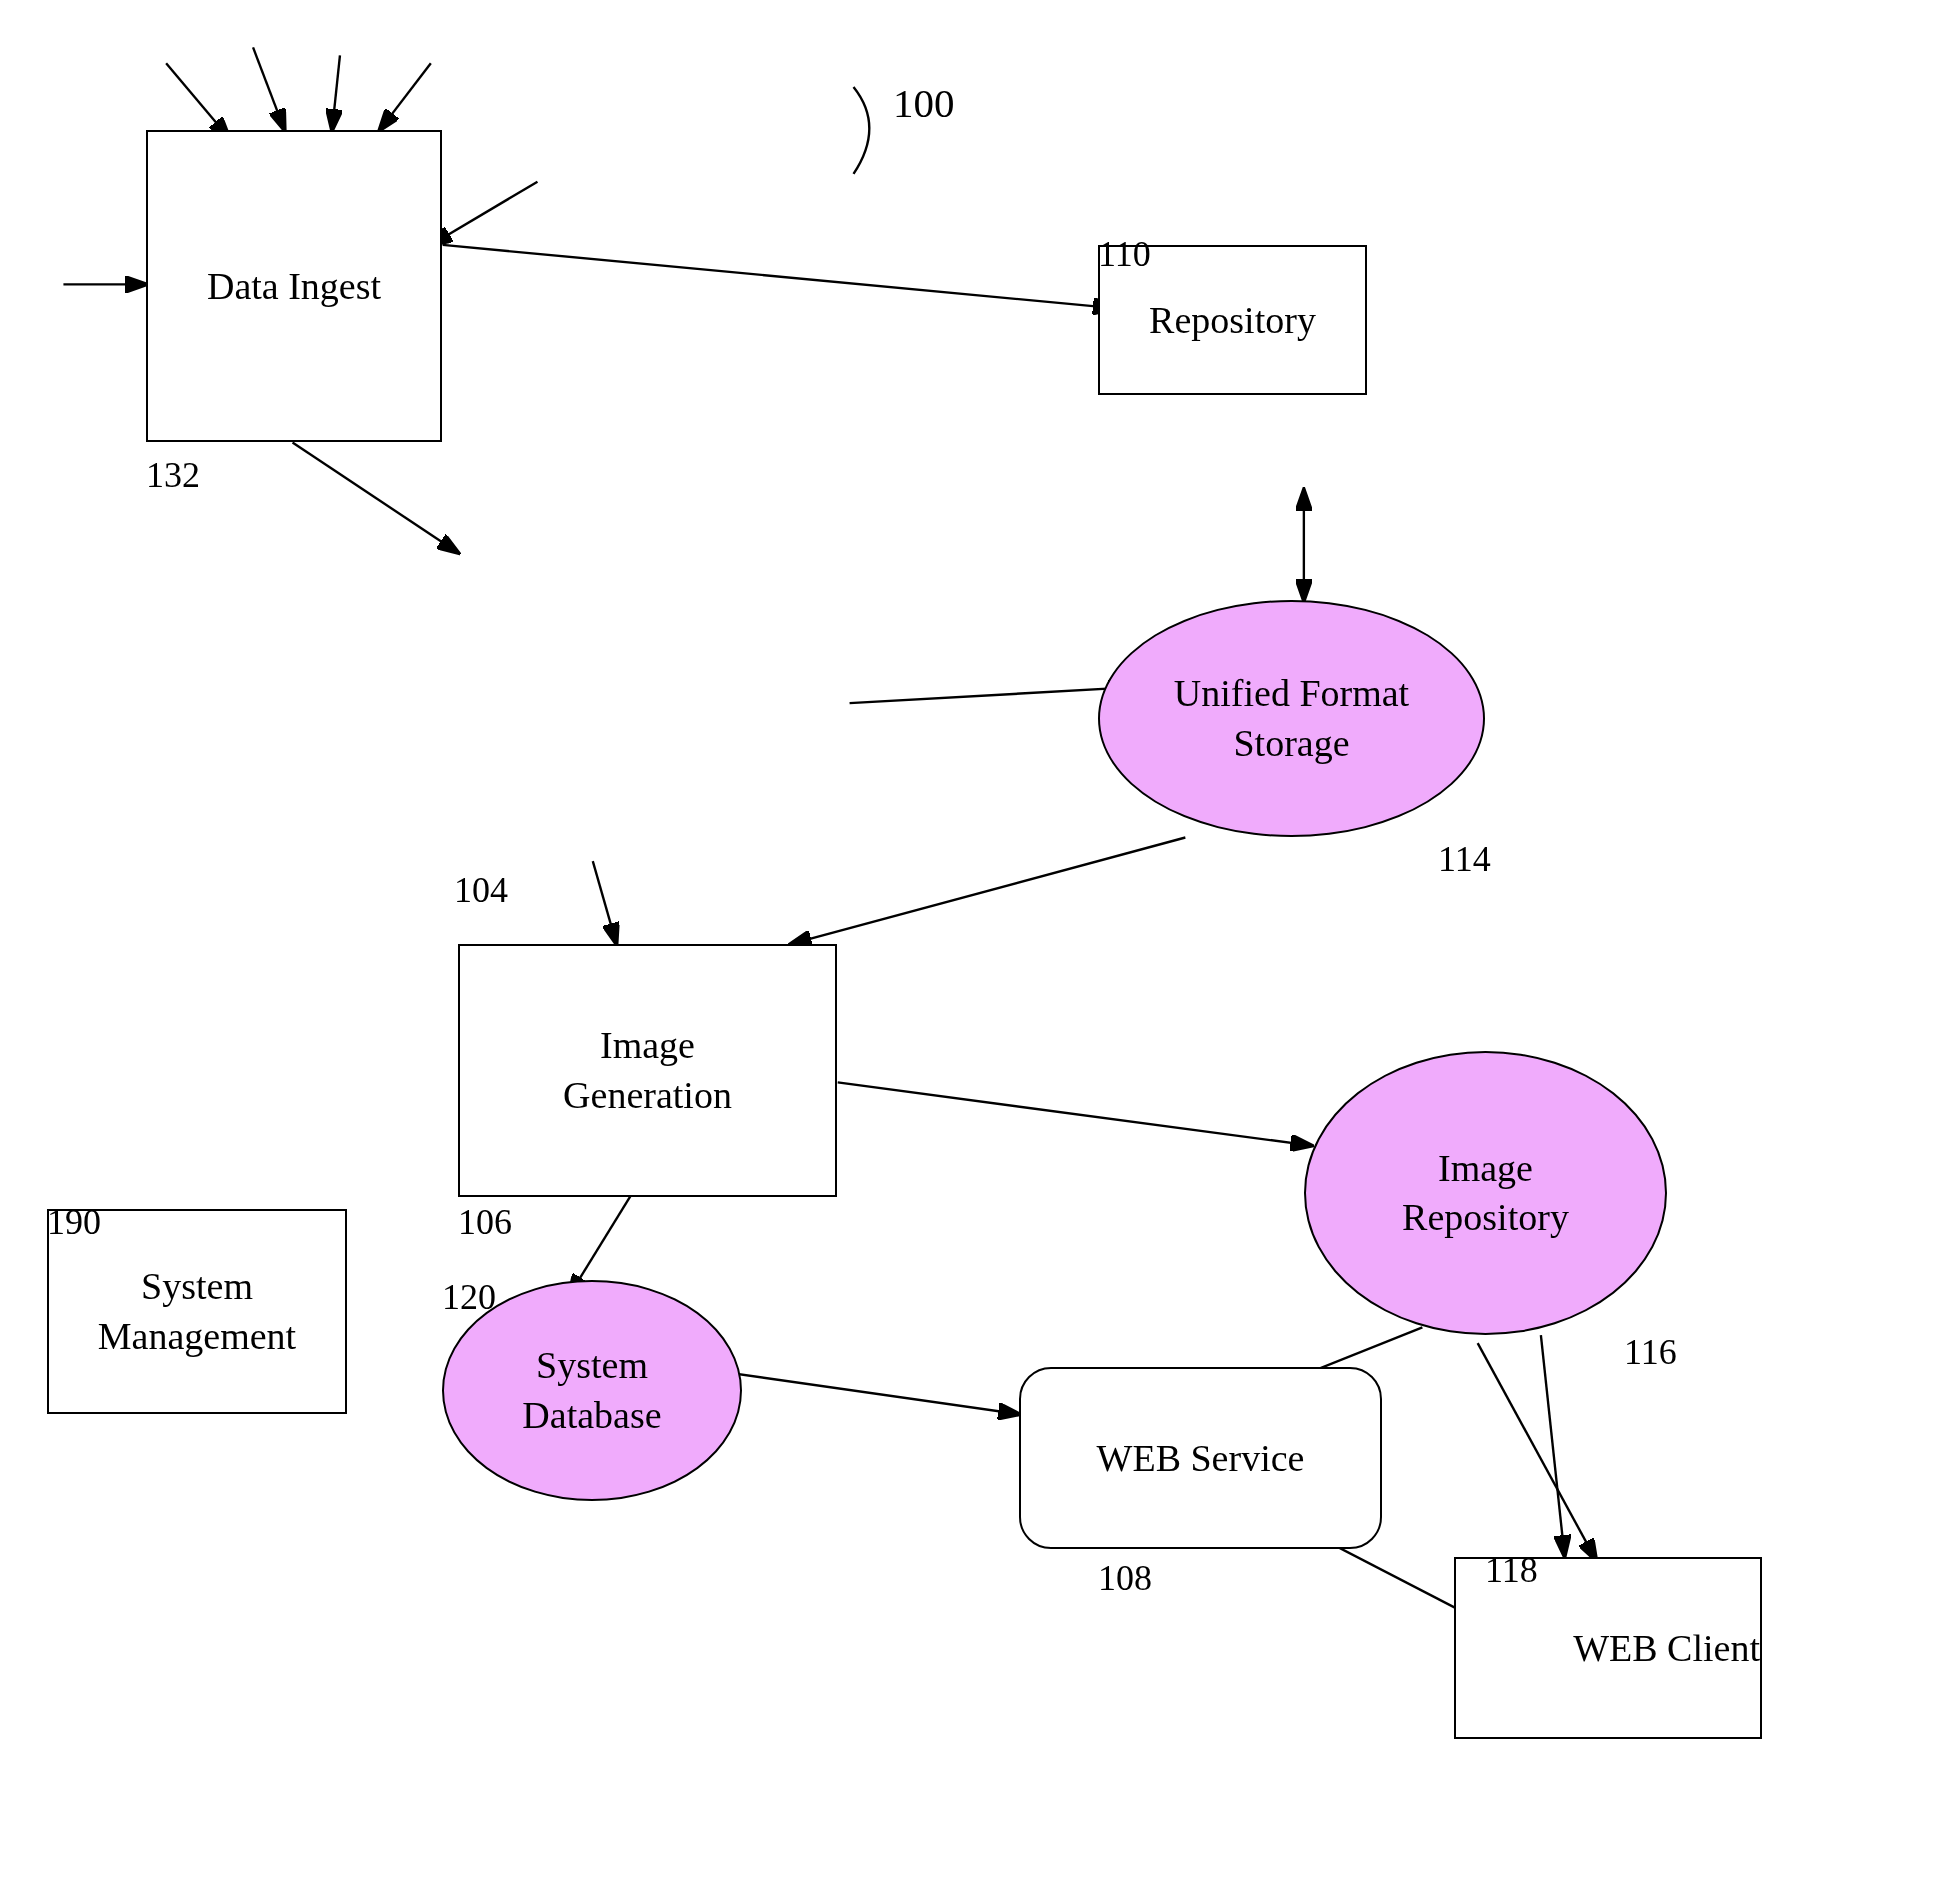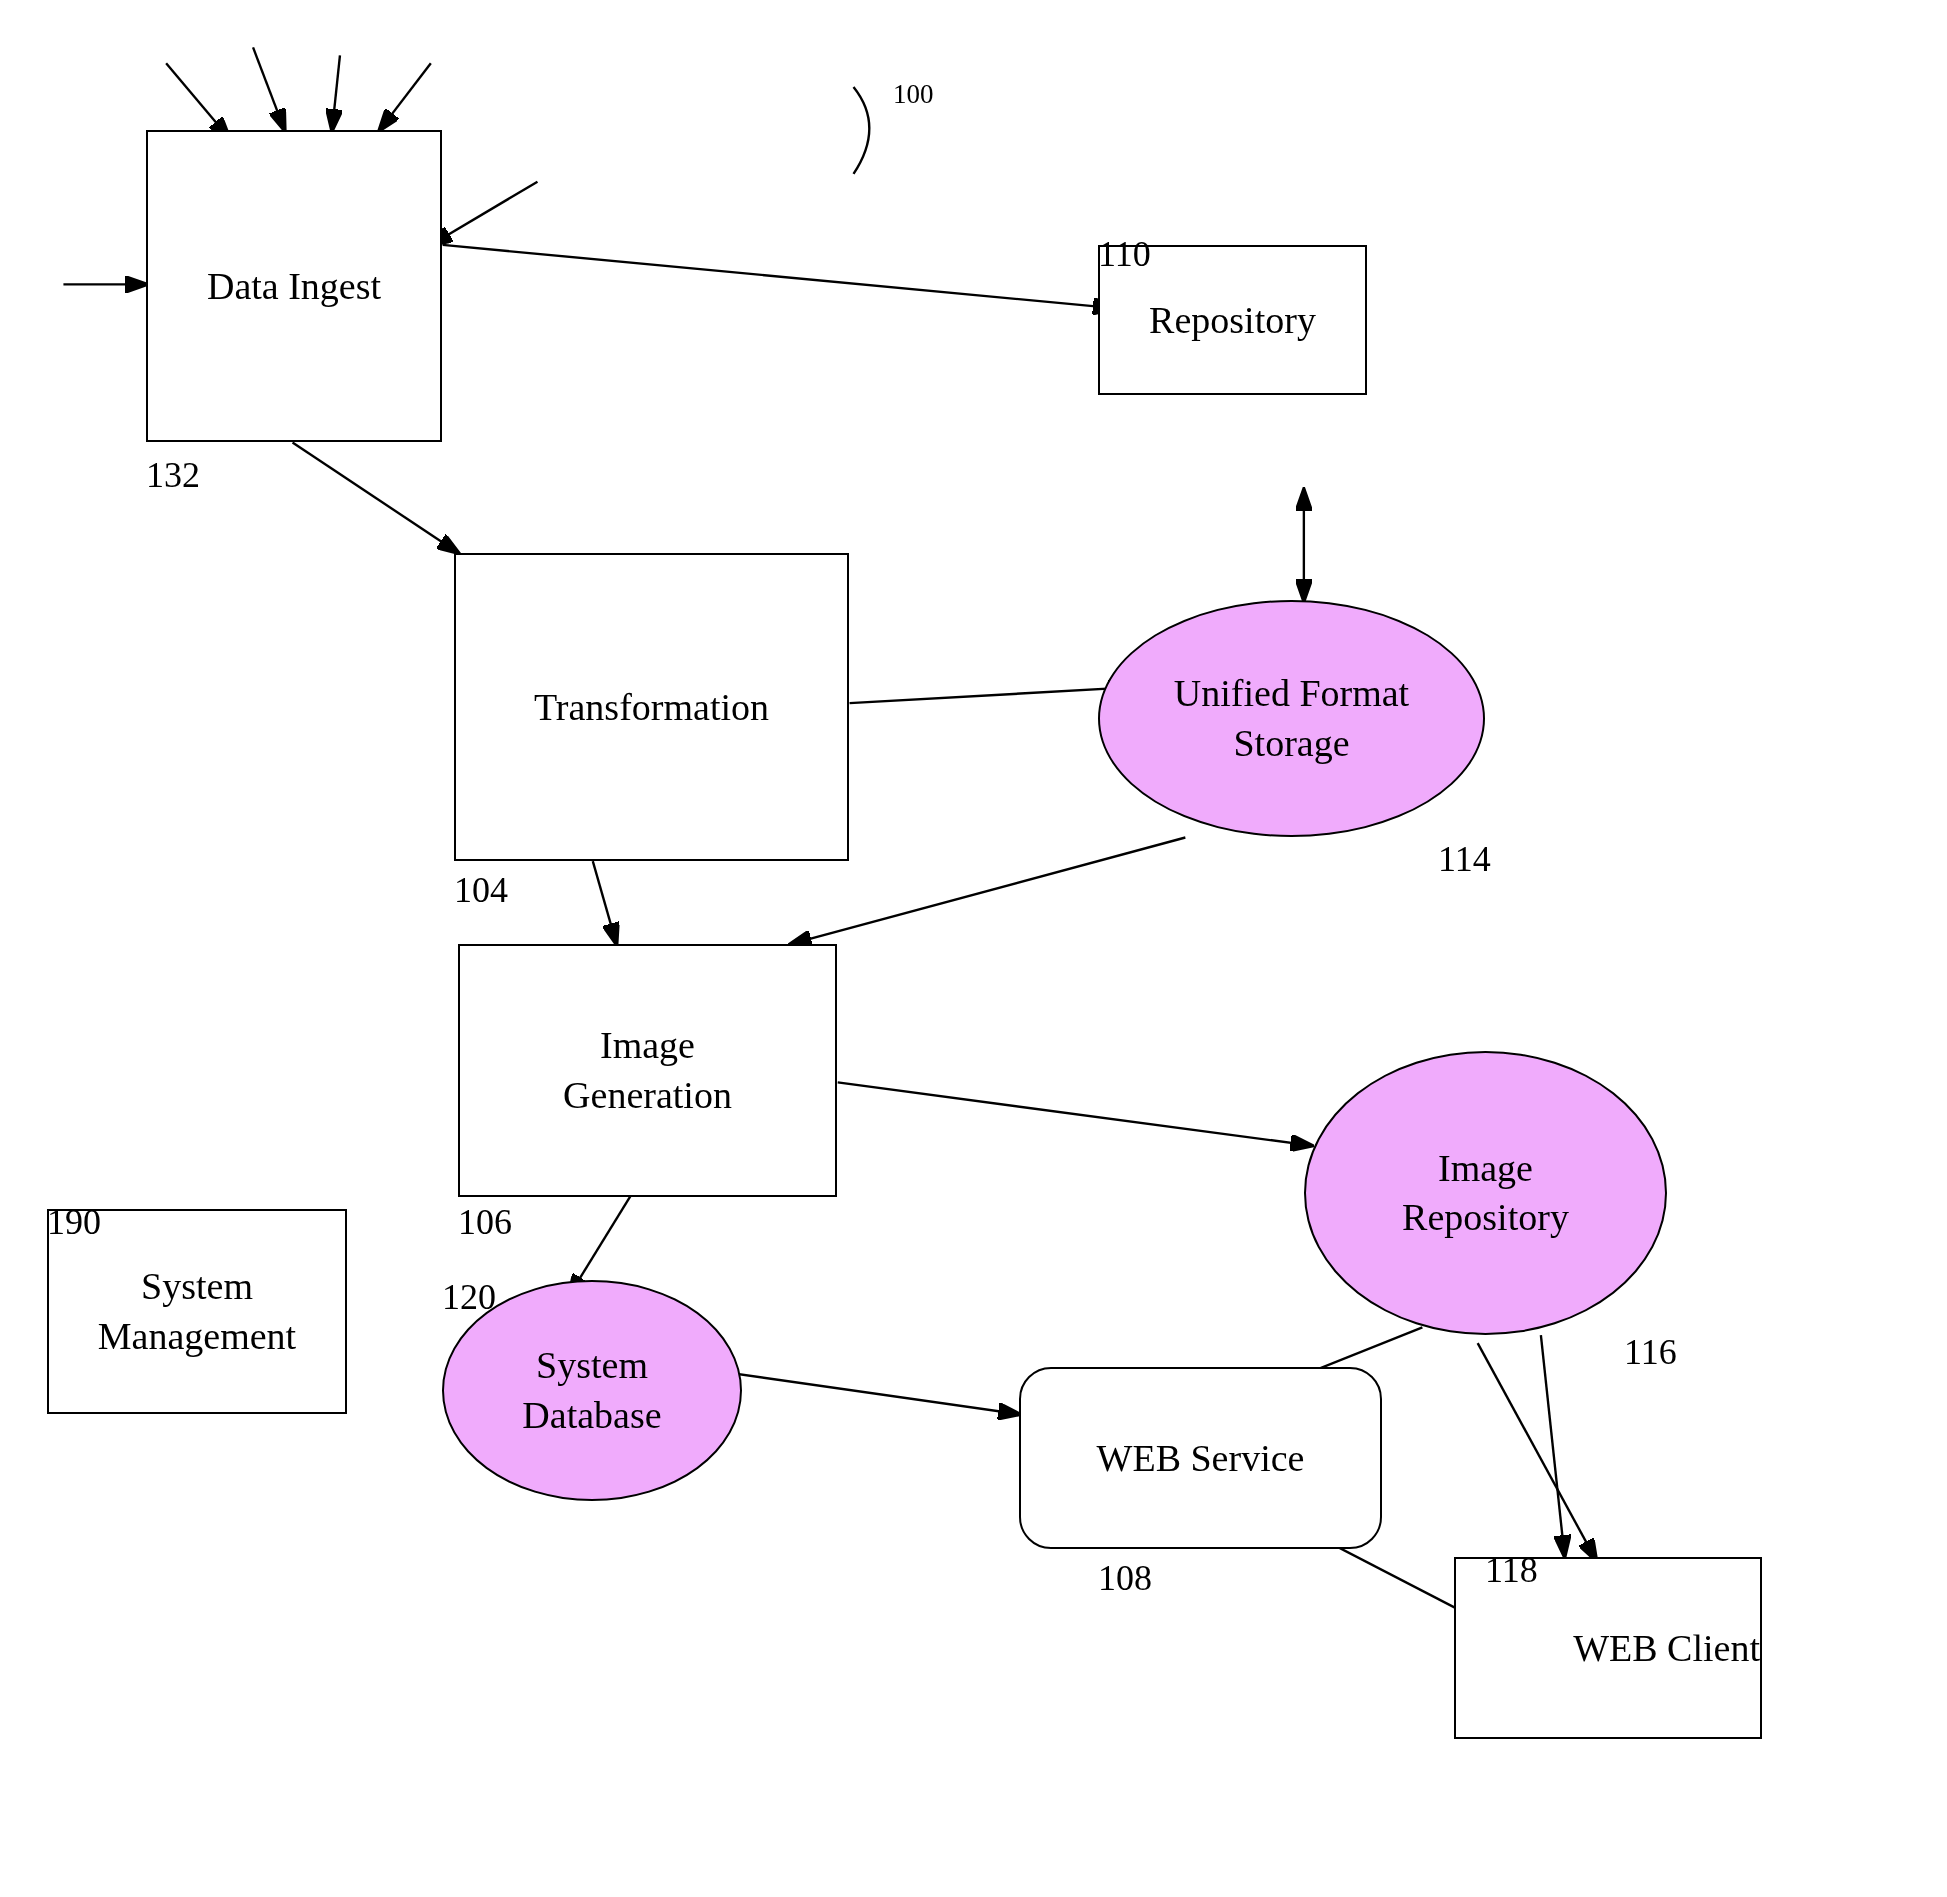--- a/index.html
+++ b/index.html
@@ -118,23 +118,20 @@
 
     <line x1="1600" y1="1910" x2="1890" y2="2060" stroke="#000" stroke-width="3" marker-end="url(#arrowhead)" marker-start="url(#arrowhead-start)"></line>
 
   </svg>
 
   <div class="box" style="left:146px; top:130px; width:296px; height:312px;">
     <span>Data Ingest</span>
   </div>
   <span class="label" style="left:146px; top:454px;">132</span>
 
-  <div class="box" style="left:454px; top:553px; width:395px; height:308px;">
-    <span>Transformation</span>
-  </div>
   <span class="label" style="left:454px; top:869px;">104</span>
 
   <div class="box" style="left:458px; top:944px; width:379px; height:253px; line-height:1.3;">
     <span style="white-space:pre-line;">Image
 Generation</span>
   </div>
   <span class="label" style="left:458px; top:1201px;">106</span>
 
   <div class="box" style="left:1019px; top:1367px; width:363px; height:182px;border-radius:32px;">
     <span>WEB Service</span>
@@ -168,16 +165,16 @@
     <span>WEB Client</span>
   </div>
   <span class="label" style="left:1485px; top:1549px;">118</span>
 
   <div class="ellipse" style="left:442px; top:1280px; width:300px; height:221px; line-height:1.3;">
     <span style="white-space:pre-line;">System
 Database</span>
   </div>
   <span class="label" style="left:442px; top:1276px;">120</span>
 
-  <span class="label" style="left:893px; top:79px; font-size:27px;">100</span>
+  <span class="label" style="left:893px; top:79px; font-size:41px;">100</span>
 
 </div>
 
 
 </body></html>

